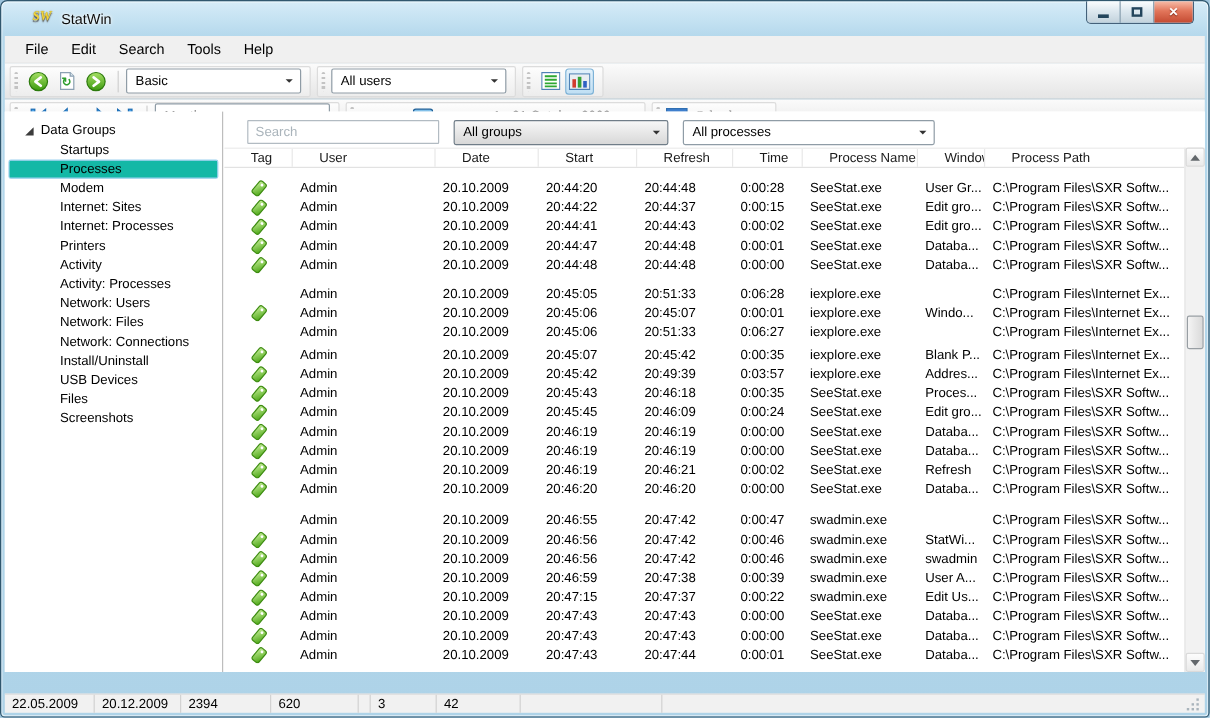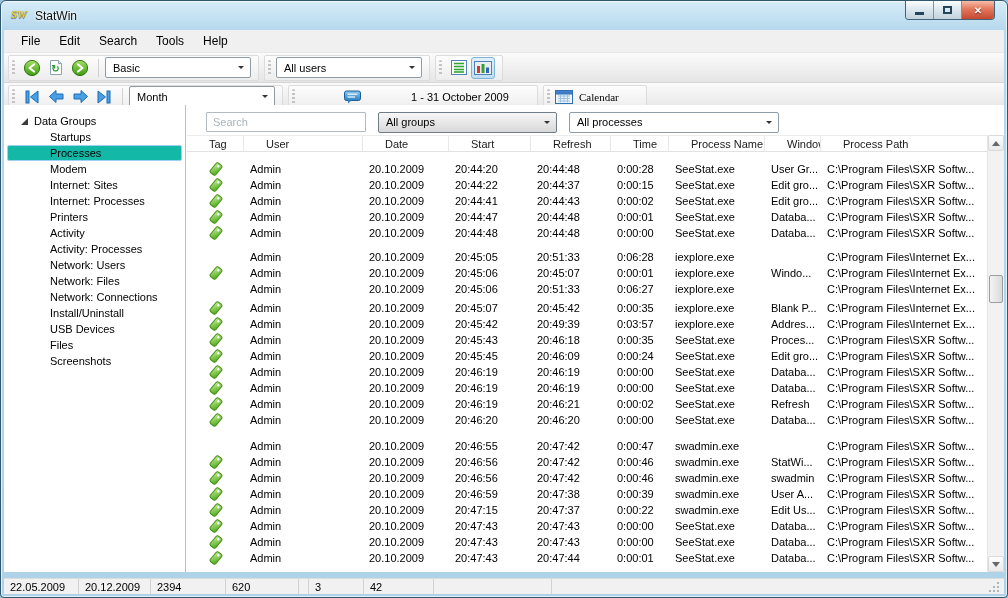--- a/index.html
+++ b/index.html
@@ -6,21 +6,21 @@
   html,body { width:1008px; height:598px; overflow:hidden; background:#9cc3dc;
     font-family:"Liberation Sans", sans-serif; font-size:11px; color:#000; }
 
   .window { position:absolute; inset:0; width:1008px; height:598px;
     background:linear-gradient(#d6ecf8, #b4d8ec 30px, #aed3e8);
     border:1px solid #30576e; border-radius:6px 6px 4px 4px;
     box-shadow: inset 0 0 0 1px rgba(255,255,255,.65); }
 
   
   .titlebar { position:absolute; top:0; left:0; right:0; height:29px;
-    display:flex; align-items:center; padding-left:10px; }
+    display:flex; align-items:center; padding-left:26px; }
   .app-icon { width:18px; height:16px; font:italic bold 11px "Liberation Serif", serif;
     color:#f2d43a; text-shadow:0 1px 1px #555, 0 0 1px #806c00; margin-right:6px; }
   .title-text { font-size:12px; color:#0c0c0c; text-shadow:0 0 4px #fff, 0 0 2px #fff; }
   .win-btns { position:absolute; top:0; right:12px; height:19px; display:flex;
     border:1px solid #44617a; border-top:none; border-radius:0 0 4px 4px; overflow:hidden; }
   .wbtn { width:28px; display:flex; align-items:center; justify-content:center;
     background:linear-gradient(#fbfdfe, #dde8ef 45%, #c2d2dc); border-right:1px solid #7f93a2; }
   .wbtn:last-child { border-right:none; }
   .wbtn-close { width:32px; background:linear-gradient(#f7bca8, #e2765b 45%, #c44a31);
     color:#fff; font-size:10px; font-weight:bold; text-shadow:0 1px 1px #7c2413; }
@@ -53,21 +53,21 @@
   .combo { height:21px; border:1px solid #8f9ca6; border-radius:2px; background:#fff;
     display:flex; align-items:center; padding:0 7px; position:relative; }
   .combo .arr { position:absolute; right:6px; top:8px; width:0; height:0;
     border:3.5px solid transparent; border-top-color:#333; }
   .combo-gray { background:linear-gradient(#f7f7f7,#d8d8d8); border-color:#707d88; }
   .w146 { width:146px; } .w179 { width:179px; } .w210 { width:210px; }
   .range-band { min-width:250px;gap:44px; } .cal-band { min-width:104px;font-family:Liberation Serif, serif; }
   .band-label { margin-left:6px; white-space:nowrap; }
 
   
-  .content { position:absolute; left:3px; right:3px; top:104px; height:467px; background:#fff;text-decoration:underline; }
+  .content { position:absolute; left:3px; right:3px; top:92px; height:467px; background:#fff;text-decoration:underline; }
   .sidebar { position:absolute; left:0; top:0; width:182px; bottom:0; background:#fff;
     border-right:1px solid #bdbdbd; padding-top:8px; }
   .tree-root { height:16px; display:flex; align-items:center; padding-left:16px; }
   .tree-root .lbl { margin-left:5px; }
   .tree-item { height:16px; display:flex; align-items:center; padding-left:42px;
     margin:0 3px; border:1px solid transparent; border-radius:2px; white-space:nowrap; overflow:hidden; }
   .tree-item.selected { background:#14b8a6; border-color:#9ed1ef; }
 
   .main { position:absolute; left:183px; top:0; right:0; bottom:0; background:#fff; }
   .filter-row { position:absolute; top:4px; left:0; right:18px; height:26px;

